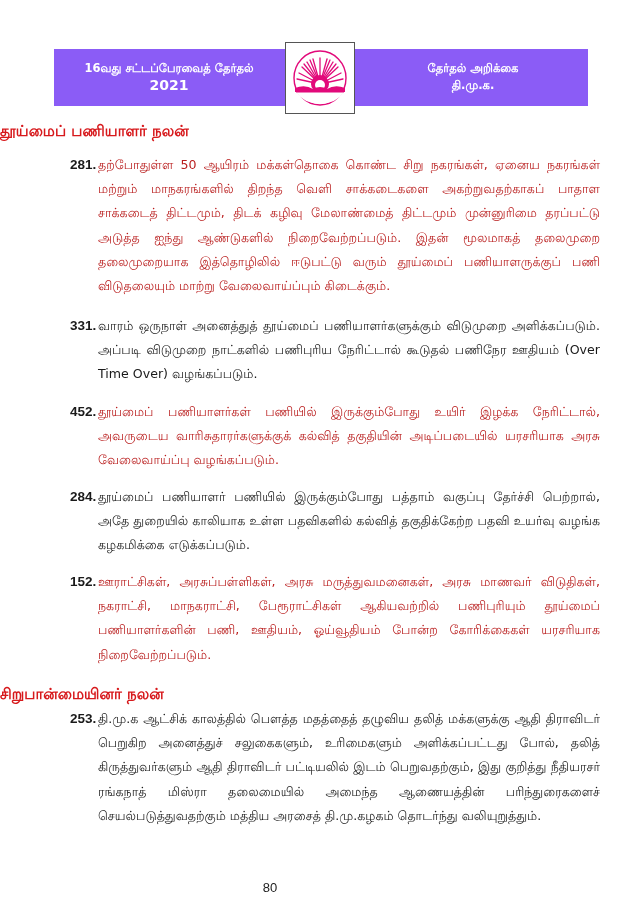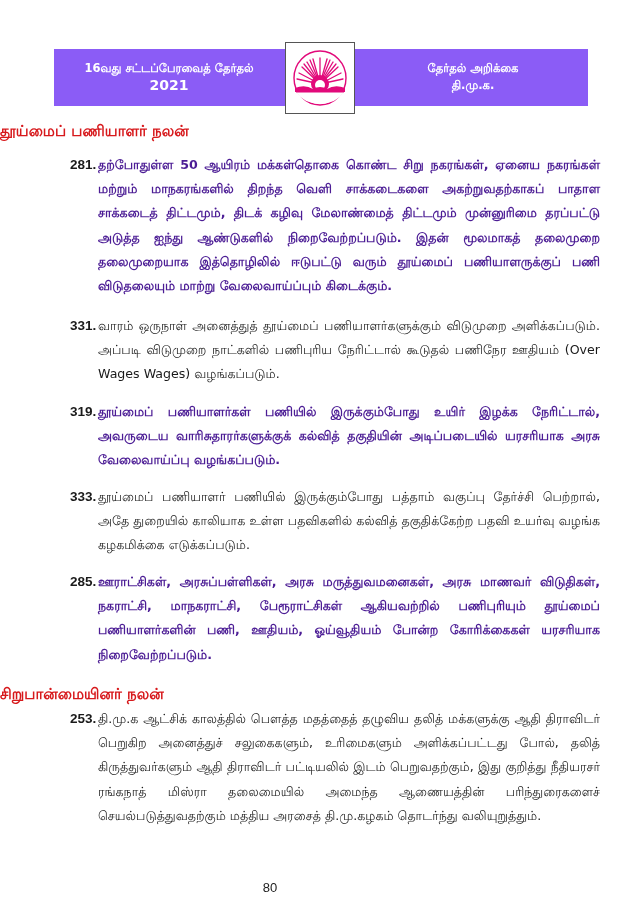--- a/index.html
+++ b/index.html
@@ -89,21 +89,21 @@
       top: 0;
       font-weight: bold;
       color: #1a1a1a;
       font-family: "Liberation Sans", sans-serif;
       font-size: 13.5px;
     }
     .para .text {
       display: block;
       margin-left: 28px;
     }
-    .para.blue .text { color: #4c1d95; font-weight: bold; }
+    .para.blue .text { color: #b91c1c; }
     .para.black .text { color: #1a1a1a; }
     .page-number {
       position: absolute;
       left: 0;
       top: 880px;
       width: 540px;
       text-align: center;
       font-family: "Liberation Sans", sans-serif;
       font-size: 13px;
       color: #222222;
@@ -153,35 +153,35 @@
 
 <div class="section-heading" style="top:121px;">தூய்மைப் பணியாளர் நலன்</div>
 
 <div class="para blue" style="top:153px;">
   <span class="num">281.</span>
   <span class="text">தற்போதுள்ள 50 ஆயிரம் மக்கள்தொகை கொண்ட சிறு நகரங்கள், ஏனைய நகரங்கள் மற்றும் மாநகரங்களில் திறந்த வெளி சாக்கடைகளை அகற்றுவதற்காகப் பாதாள சாக்கடைத் திட்டமும், திடக் கழிவு மேலாண்மைத் திட்டமும் முன்னுரிமை தரப்பட்டு அடுத்த ஐந்து ஆண்டுகளில் நிறைவேற்றப்படும். இதன் மூலமாகத் தலைமுறை தலைமுறையாக இத்தொழிலில் ஈடுபட்டு வரும் தூய்மைப் பணியாளருக்குப் பணி விடுதலையும் மாற்று வேலைவாய்ப்பும் கிடைக்கும்.</span>
 </div>
 
 <div class="para black" style="top:314px;">
   <span class="num">331.</span>
-  <span class="text">வாரம் ஒருநாள் அனைத்துத் தூய்மைப் பணியாளர்களுக்கும் விடுமுறை அளிக்கப்படும். அப்படி விடுமுறை நாட்களில் பணிபுரிய நேரிட்டால் கூடுதல் பணிநேர ஊதியம் (Over Wages Wages) வழங்கப்படும்.</span>
+  <span class="text">வாரம் ஒருநாள் அனைத்துத் தூய்மைப் பணியாளர்களுக்கும் விடுமுறை அளிக்கப்படும். அப்படி விடுமுறை நாட்களில் பணிபுரிய நேரிட்டால் கூடுதல் பணிநேர ஊதியம் (Over Time Over) வழங்கப்படும்.</span>
 </div>
 
 <div class="para blue" style="top:400px;">
-  <span class="num">319.</span>
+  <span class="num">452.</span>
   <span class="text">தூய்மைப் பணியாளர்கள் பணியில் இருக்கும்போது உயிர் இழக்க நேரிட்டால், அவருடைய வாரிசுதாரர்களுக்குக் கல்வித் தகுதியின் அடிப்படையில் யரசரியாக அரசு வேலைவாய்ப்பு வழங்கப்படும்.</span>
 </div>
 
 <div class="para black" style="top:485px;">
-  <span class="num">333.</span>
+  <span class="num">284.</span>
   <span class="text">தூய்மைப் பணியாளர் பணியில் இருக்கும்போது பத்தாம் வகுப்பு தேர்ச்சி பெற்றால், அதே துறையில் காலியாக உள்ள பதவிகளில் கல்வித் தகுதிக்கேற்ற பதவி உயர்வு வழங்க கழகமிக்கை எடுக்கப்படும்.</span>
 </div>
 
 <div class="para blue" style="top:570px;">
-  <span class="num">285.</span>
+  <span class="num">152.</span>
   <span class="text">ஊராட்சிகள், அரசுப்பள்ளிகள், அரசு மருத்துவமனைகள், அரசு மாணவர் விடுதிகள், நகராட்சி, மாநகராட்சி, பேரூராட்சிகள் ஆகியவற்றில் பணிபுரியும் தூய்மைப் பணியாளர்களின் பணி, ஊதியம், ஓய்வூதியம் போன்ற கோரிக்கைகள் யரசரியாக நிறைவேற்றப்படும்.</span>
 </div>
 
 <div class="section-heading" style="top:676px;margin-top:8px;">சிறுபான்மையினர் நலன்</div>
 
 <div class="para black" style="top:707px;">
   <span class="num">253.</span>
   <span class="text">தி.மு.க ஆட்சிக் காலத்தில் பௌத்த மதத்தைத் தழுவிய தலித் மக்களுக்கு ஆதி திராவிடர் பெறுகிற அனைத்துச் சலுகைகளும், உரிமைகளும் அளிக்கப்பட்டது போல், தலித் கிருத்துவர்களும் ஆதி திராவிடர் பட்டியலில் இடம் பெறுவதற்கும், இது குறித்து நீதியரசர் ரங்கநாத் மிஸ்ரா தலைமையில் அமைந்த ஆணையத்தின் பரிந்துரைகளைச் செயல்படுத்துவதற்கும் மத்திய அரசைத் தி.மு.கழகம் தொடர்ந்து வலியுறுத்தும்.</span>
 </div>
 

